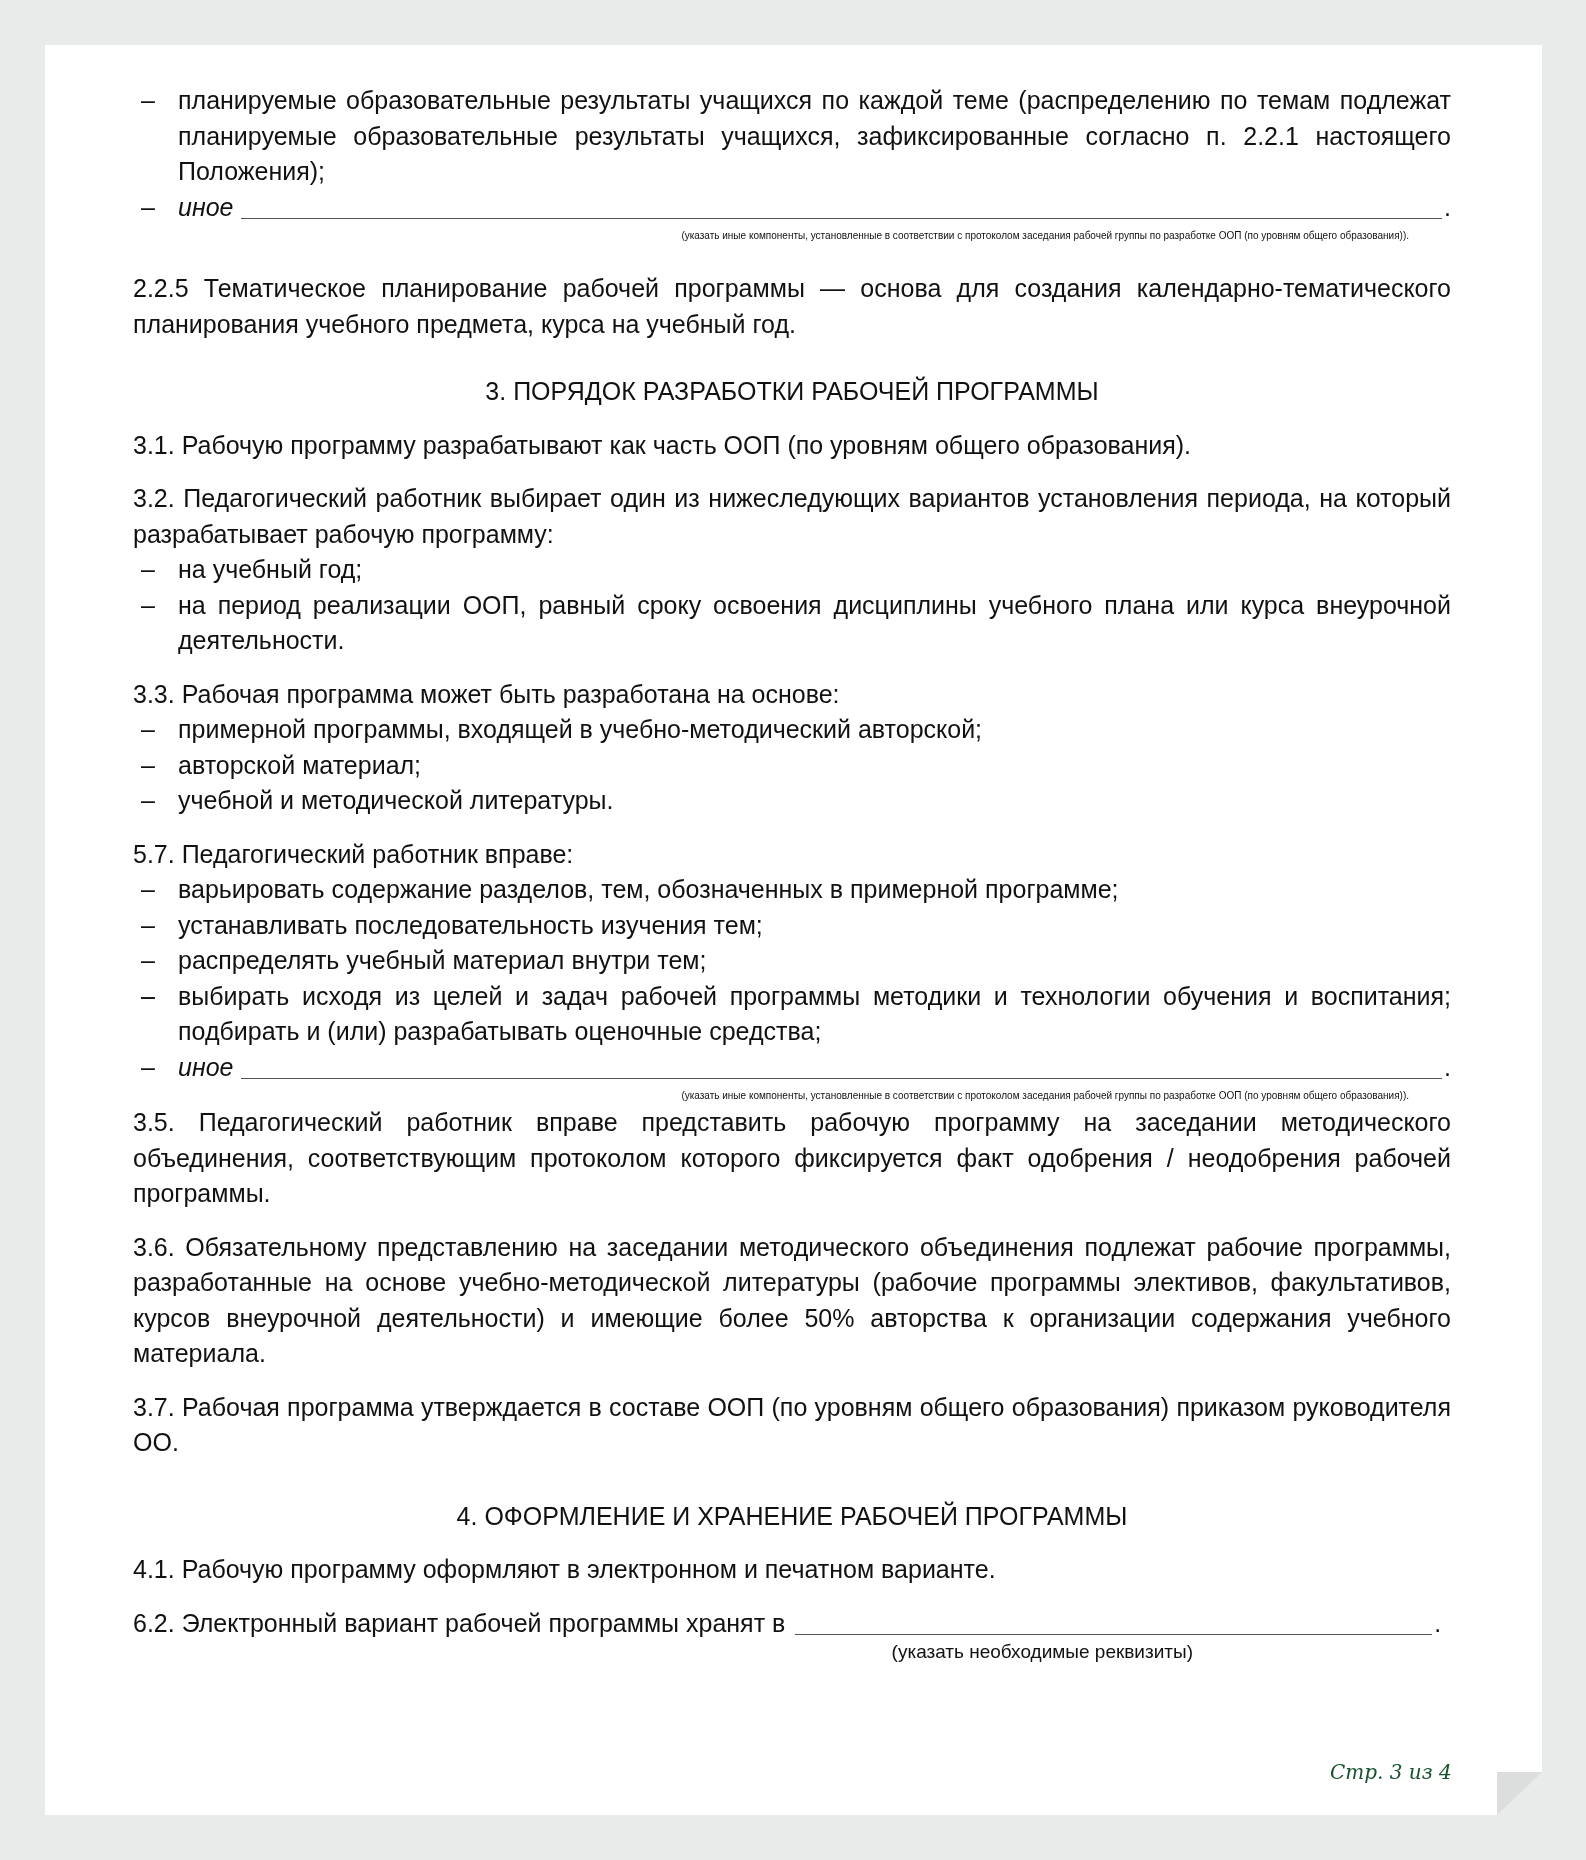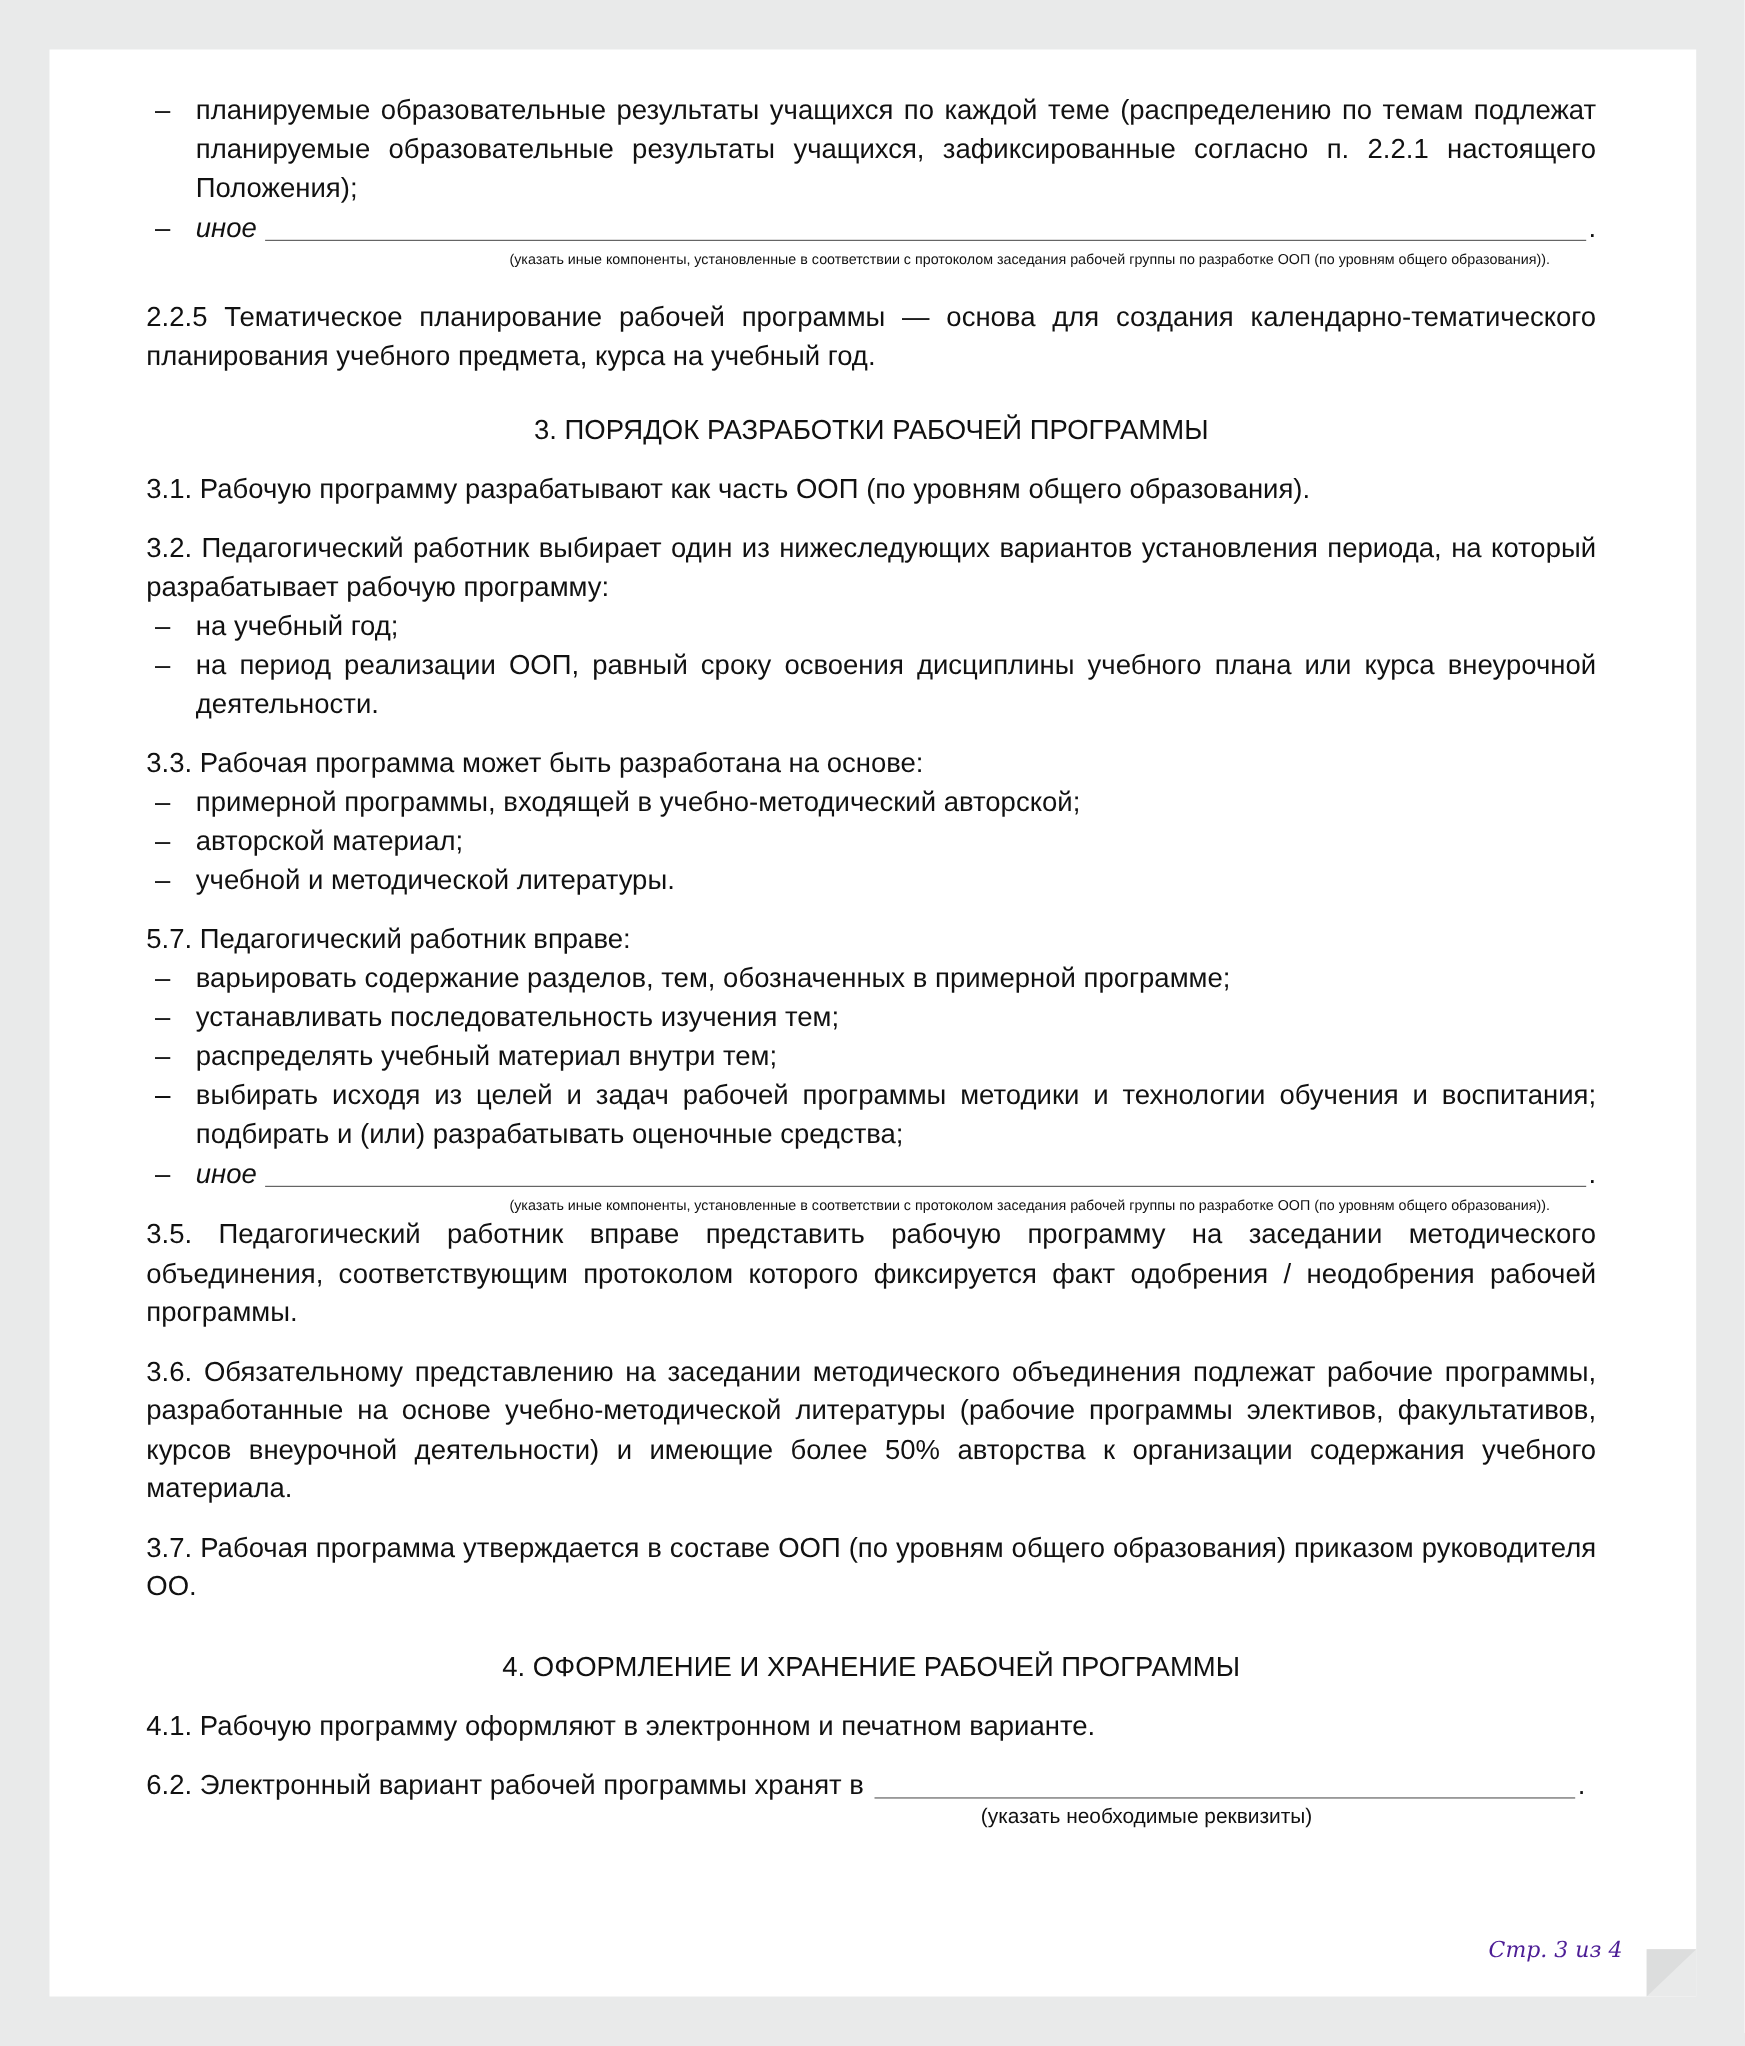--- a/index.html
+++ b/index.html
@@ -61,46 +61,45 @@
   .fill-row .dash { position: absolute; left: 8px; bottom: 0; }
   .fill-row .label { font-style: italic; margin-right: 8px; }
   .fill-line {
     flex: 1;
     border-bottom: 1.5px solid #555;
     height: 28px;
     margin-bottom: 6px;
   }
   .fill-dot { margin-left: 2px; }
   .hint {
-    font-size: 13px;
+    font-size: 10px;
     line-height: 18px;
     text-align: right;
     padding-right: 42px;
     margin-top: 2px;
   }
   .hint-center {
     font-size: 19px;
     line-height: 18px;
     text-align: right;
     padding-right: 258px;
     margin-top: 2px;
   }
   .row42 {
     display: flex; align-items: flex-end;
   }
   .row42 .fill-line { margin-left: 10px; }
   .footer {
     position: absolute;
     left: 1330px; top: 1760px;
     width: 145px;
-    text-align: right;
     font-family: "DejaVu Serif", "Liberation Serif", serif;
     font-style: italic;
     font-size: 20px;
-    color: #4c1d95;
+    color: #14532d;
   }
 </style>
 </head>
 <body>
 
 <div class="page"></div>
 <div class="fold"></div>
 <div class="fold-inner"></div>
 
 <div class="content">

